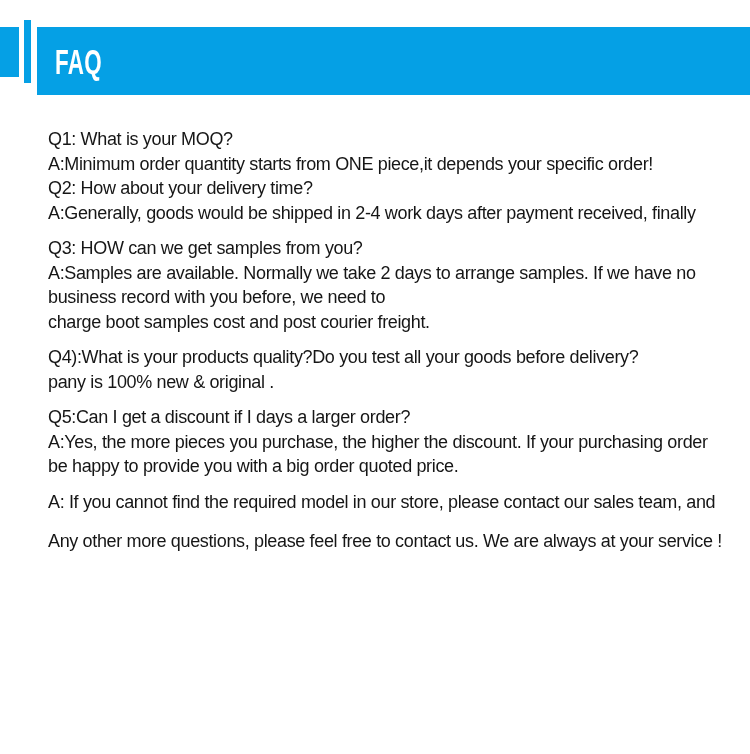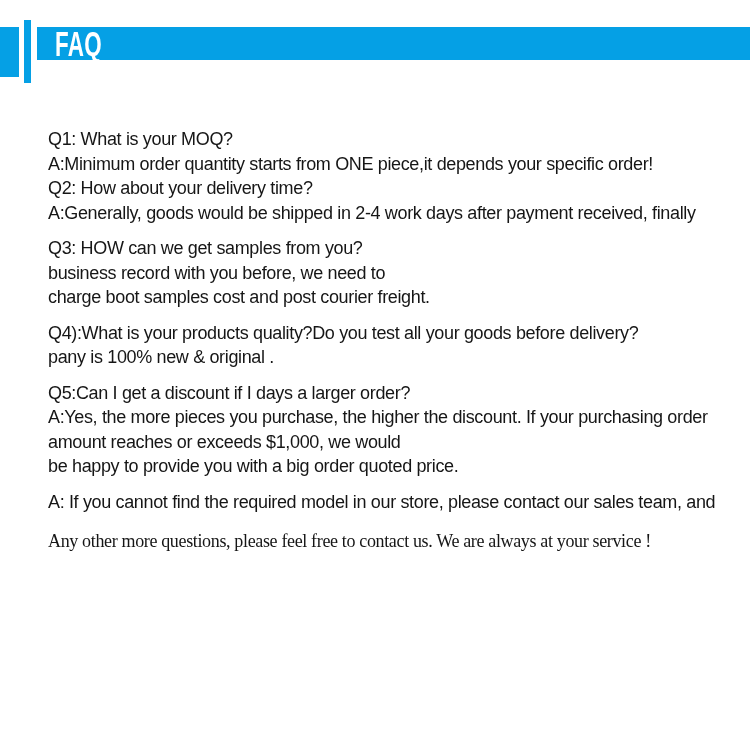--- a/index.html
+++ b/index.html
@@ -24,21 +24,21 @@
     position: absolute; left: 0; top: 27px;
     width: 19px; height: 50px;
     background: var(--accent);
   }
   .accent-stripe {
     position: absolute; left: 24px; top: 20px;
     width: 7px; height: 63px;
     background: var(--accent);
   }
   .title-bar {
-    position: absolute; left: 37px; top: 27px; right: 0; height: 33px;
+    position: absolute; left: 37px; top: 27px; right: 0; height: 68px;
     background: var(--accent);
     display: flex; align-items: center;
   }
   .title {
     color: var(--title-color);
     font-weight: bold;
     font-size: 35px;
     line-height: 1;
     margin-left: 18px;
     letter-spacing: 0.5px;
@@ -50,21 +50,21 @@
   .content {
     position: absolute;
     left: 48px; top: 127px; right: 20px;
     color: var(--text);
     font-size: 18px;
     line-height: 24.5px;
     letter-spacing: -0.35px;
   }
   .qa-block { margin: 0 0 11px 0; }
   .line, .closing { white-space: nowrap; }
-  .closing { margin: 15px 0 0 0; font-family: Liberation Serif, serif; }
+  .closing { margin: 15px 0 0 0; }
 </style>
 </head>
 <body>
 
 <div class="header">
   <div class="accent-block"></div>
   <div class="accent-stripe"></div>
   <div class="title-bar">
     <span class="title">FAQ</span>
   </div>
@@ -73,33 +73,33 @@
 <div class="content">
   <div class="qa-block">
     <div class="line">Q1: What is your MOQ?</div>
     <div class="line">A:Minimum order quantity starts from ONE piece,it depends your specific order!</div>
     <div class="line">Q2: How about your delivery time?</div>
     <div class="line">A:Generally, goods would be shipped in 2-4 work days after payment received, finally</div>
   </div>
 
   <div class="qa-block">
     <div class="line">Q3: HOW can we get samples from you?</div>
+    <div class="line">A:Samples are available. Normally we take 2 days to arrange samples. If we have no</div>
     <div class="line">business record with you before, we need to</div>
     <div class="line">charge boot samples cost and post courier freight.</div>
   </div>
 
   <div class="qa-block">
     <div class="line">Q4):What is your products quality?Do you test all your goods before delivery?</div>
     <div class="line">pany is 100% new &amp; original .</div>
   </div>
 
   <div class="qa-block">
     <div class="line">Q5:Can I get a discount if I days a larger order?</div>
     <div class="line">A:Yes, the more pieces you purchase, the higher the discount. If your purchasing order</div>
-    <div class="line">amount reaches or exceeds $1,000, we would</div>
     <div class="line">be happy to provide you with a big order quoted price.</div>
   </div>
 
   <div class="qa-block">
     <div class="line">A: If you cannot find the required model in our store, please contact our sales team, and</div>
   </div>
 
   <div class="closing">Any other more questions, please feel free to contact us. We are always at your service !</div>
 </div>
 

